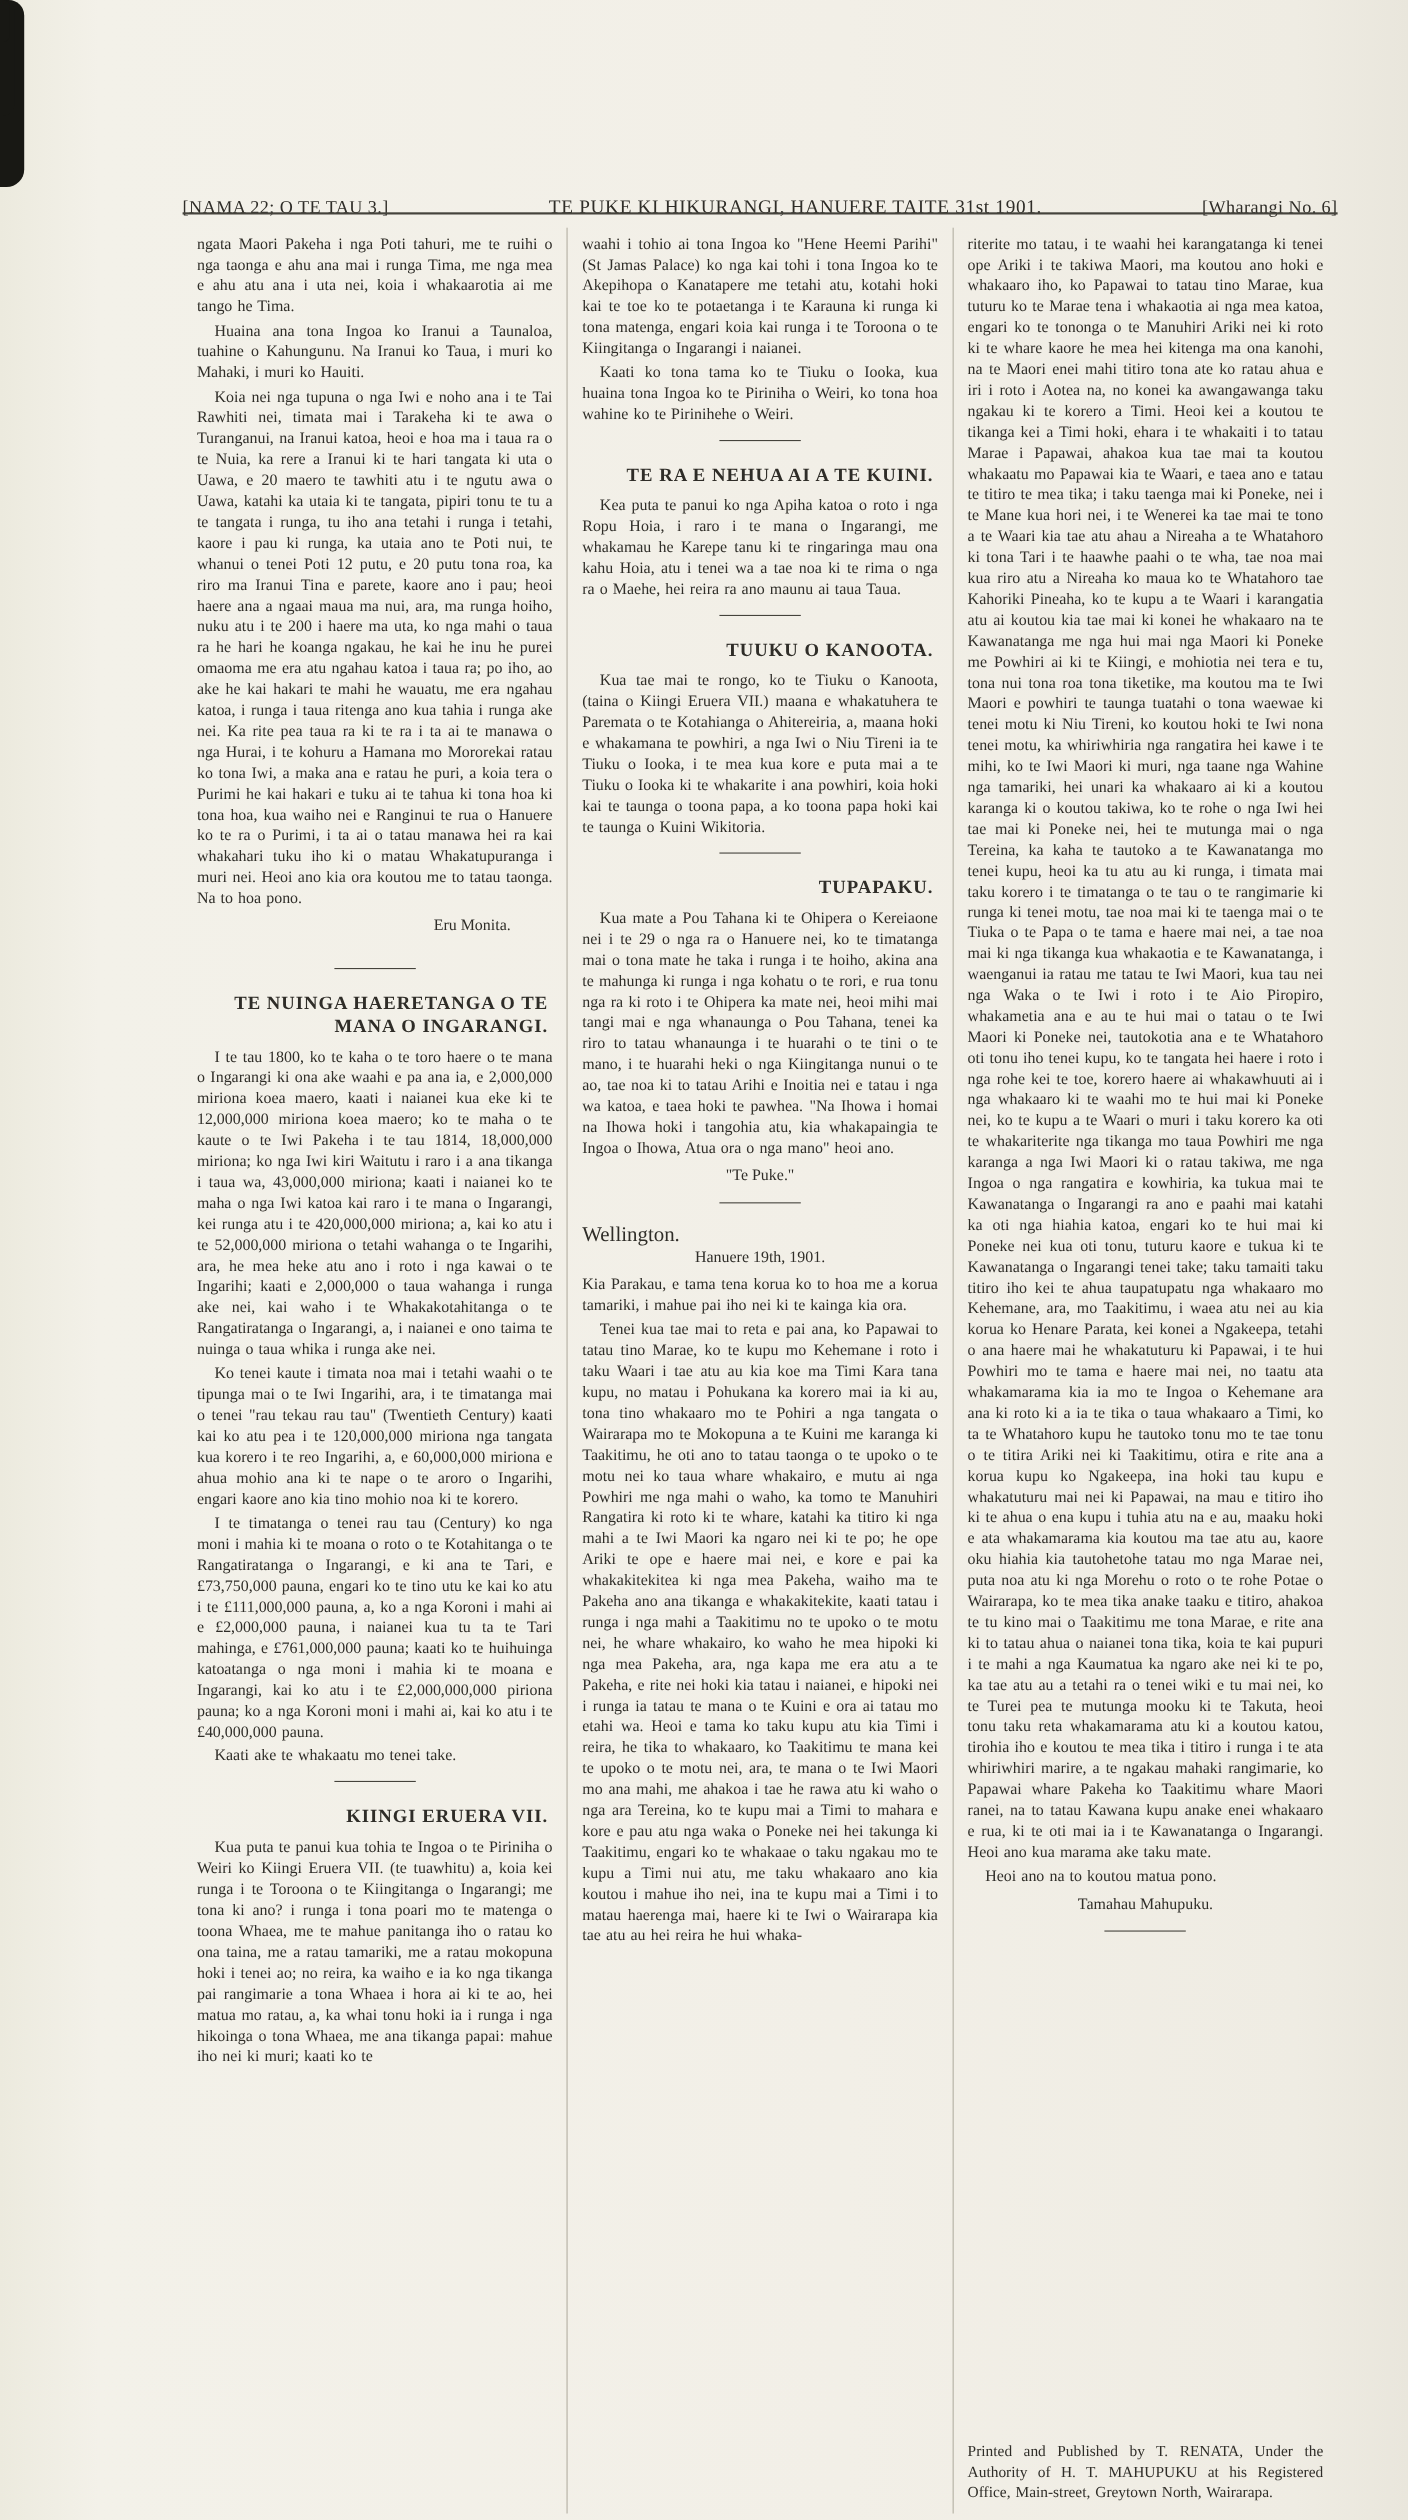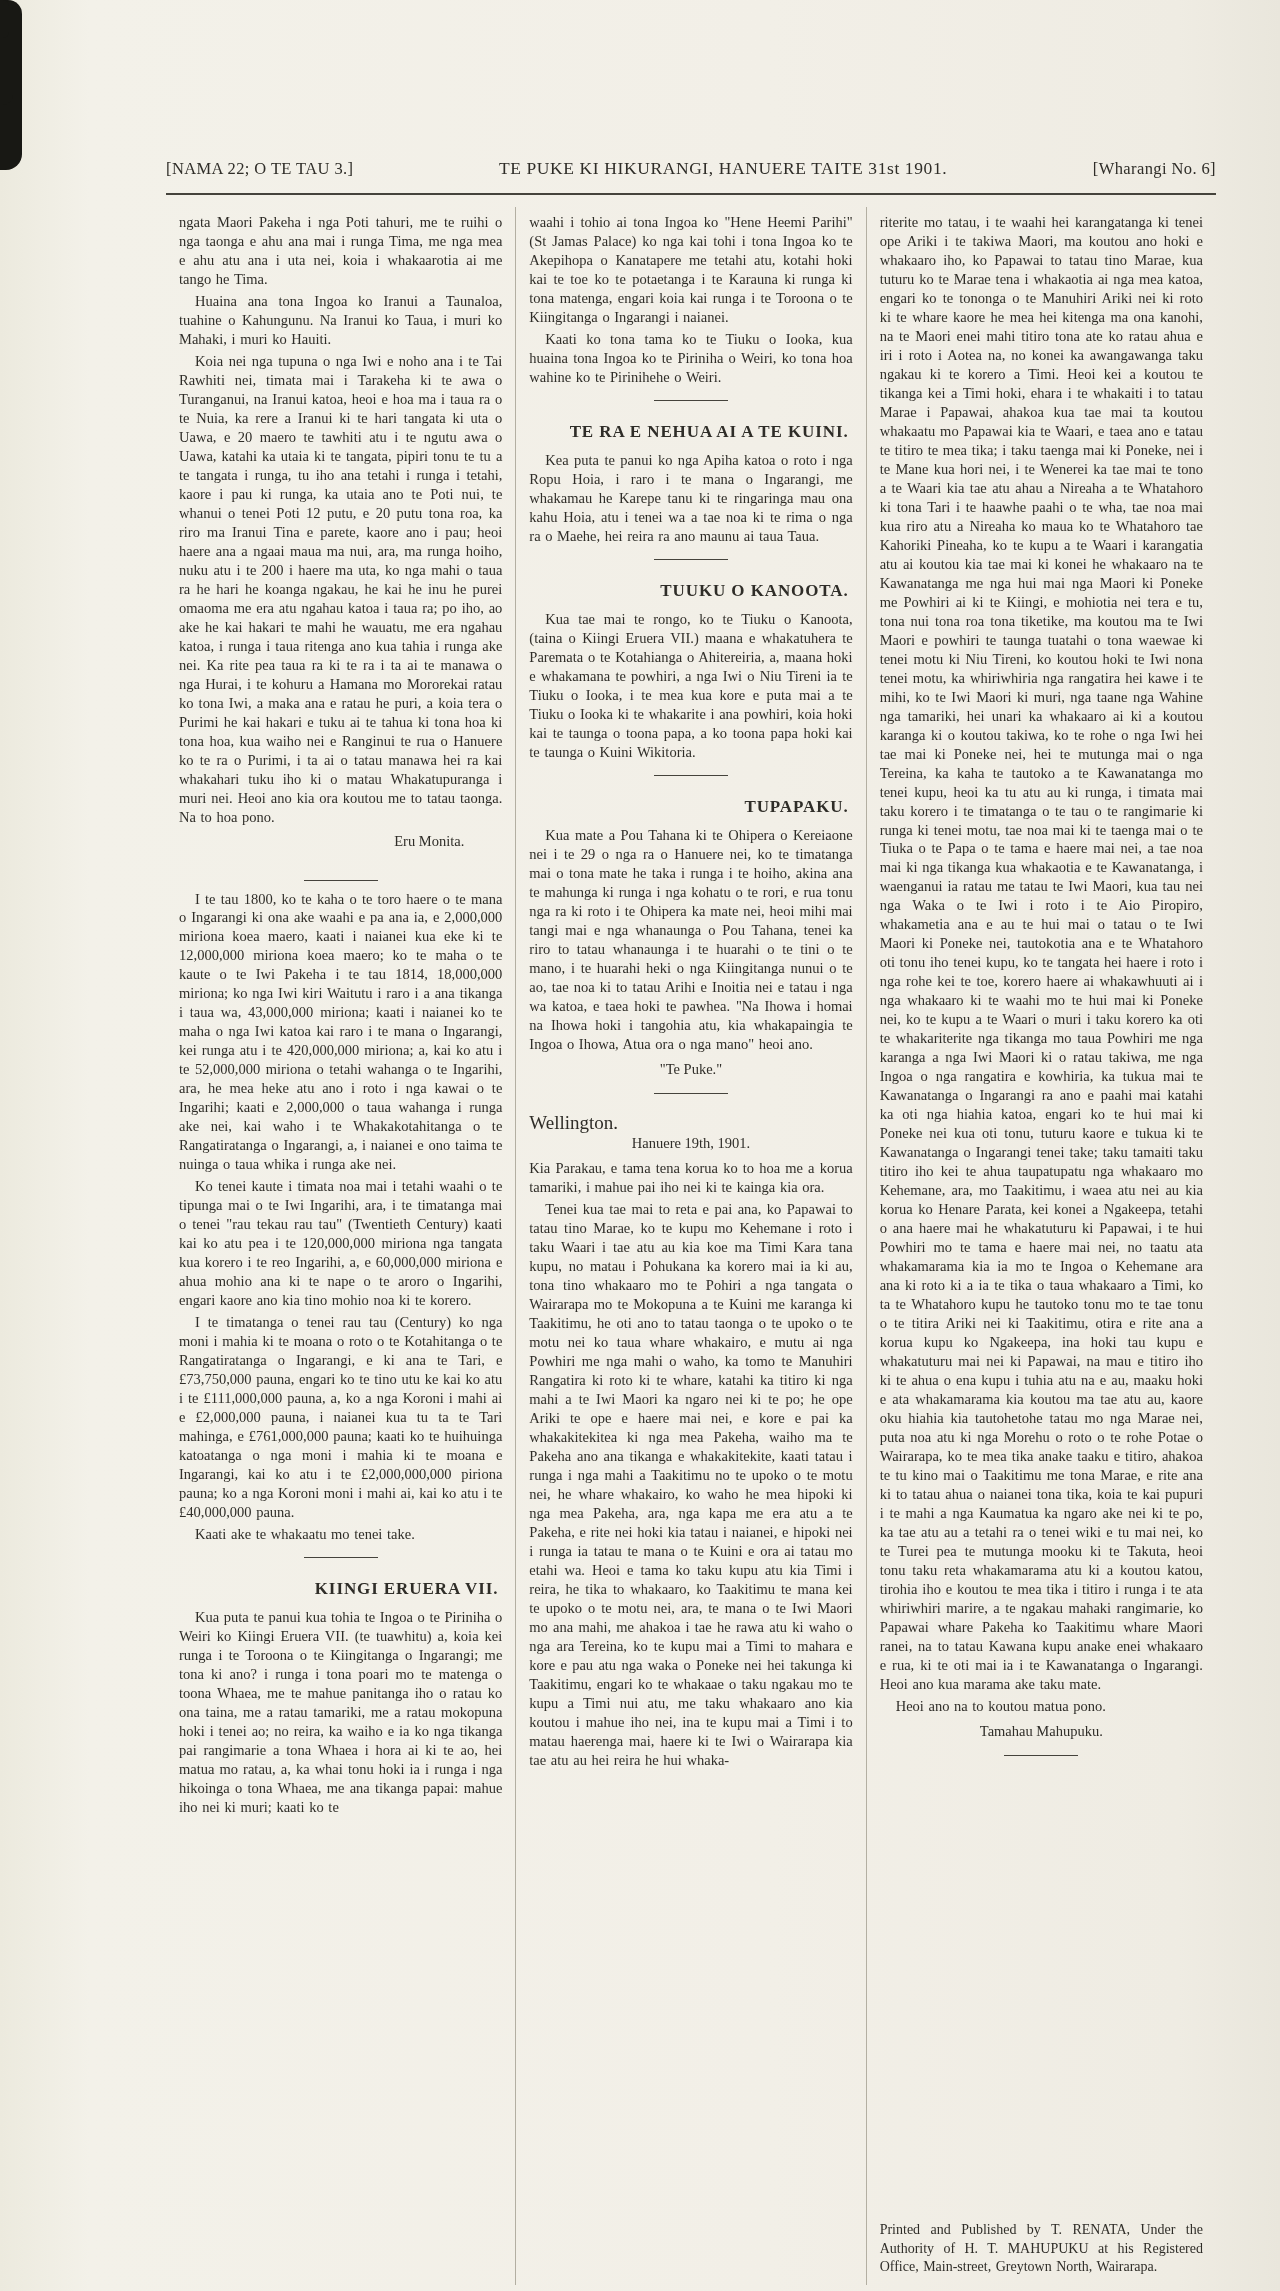--- a/index.html
+++ b/index.html
@@ -19,21 +19,21 @@
   .artifact { position: absolute; background: #181814; }
   .a1 { left: 0; top: 95;  width: 22px; height: 170px; border-radius: 0 14px 16px 0; }
   .a2 { left: 0; top: 282; width: 13px; height: 105px; border-radius: 0 9px 10px 0; }
   .a3 { left: 0; top: 745; width: 9px;  height: 38px;  border-radius: 0 6px 6px 0; }
 
   .masthead {
     position: absolute; top: 158px; left: 166px; width: 1050px;
     display: flex; justify-content: space-between; align-items: baseline;
   }
   .masthead .side   { font-size: 16.5px; letter-spacing: .4px; white-space: nowrap; }
-  .masthead .center { font-size: 17.5px; letter-spacing: .6px; white-space: nowrap; }
+  .masthead .center { font-size: 17.5px; letter-spacing: .6px; white-space: nowrap; margin-top: 20px; }
   .headrule {
     position: absolute; top: 193px; left: 166px; width: 1050px;
     border-top: 2px solid var(--rule, #45433c);
   }
 
   .columns {
     position: absolute; top: 207px; left: 166px; width: 1050px; height: 2078px;
     display: flex;
   }
   .col {
@@ -78,20 +78,21 @@
 
   <div class="headrule"></div>
 
   <div class="columns">
       <div class="col">
         <div class="p noindent">ngata Maori Pakeha i nga Poti tahuri, me te ruihi o nga taonga e ahu ana mai i runga Tima, me nga mea e ahu atu ana i uta nei, koia i whakaarotia ai me tango he Tima.</div>
         <div class="p">Huaina ana tona Ingoa ko Iranui a Taunaloa, tuahine o Kahungunu. Na Iranui ko Taua, i muri ko Mahaki, i muri ko Hauiti.</div>
         <div class="p">Koia nei nga tupuna o nga Iwi e noho ana i te Tai Rawhiti nei, timata mai i Tarakeha ki te awa o Turanganui, na Iranui katoa, heoi e hoa ma i taua ra o te Nuia, ka rere a Iranui ki te hari tangata ki uta o Uawa, e 20 maero te tawhiti atu i te ngutu awa o Uawa, katahi ka utaia ki te tangata, pipiri tonu te tu a te tangata i runga, tu iho ana tetahi i runga i tetahi, kaore i pau ki runga, ka utaia ano te Poti nui, te whanui o tenei Poti 12 putu, e 20 putu tona roa, ka riro ma Iranui Tina e parete, kaore ano i pau; heoi haere ana a ngaai maua ma nui, ara, ma runga hoiho, nuku atu i te 200 i haere ma uta, ko nga mahi o taua ra he hari he koanga ngakau, he kai he inu he purei omaoma me era atu ngahau katoa i taua ra; po iho, ao ake he kai hakari te mahi he wauatu, me era ngahau katoa, i runga i taua ritenga ano kua tahia i runga ake nei. Ka rite pea taua ra ki te ra i ta ai te manawa o nga Hurai, i te kohuru a Hamana mo Mororekai ratau ko tona Iwi, a maka ana e ratau he puri, a koia tera o Purimi he kai hakari e tuku ai te tahua ki tona hoa ki tona hoa, kua waiho nei e Ranginui te rua o Hanuere ko te ra o Purimi, i ta ai o tatau manawa hei ra kai whakahari tuku iho ki o matau Whakatupuranga i muri nei. Heoi ano kia ora koutou me to tatau taonga. Na to hoa pono.</div>
         <div class="sig">Eru Monita.</div>
         <div class="rule"></div>
+        <div class="h">TE NUINGA HAERETANGA O TE MANA O INGARANGI.</div>
         <div class="p">I te tau 1800, ko te kaha o te toro haere o te mana o Ingarangi ki ona ake waahi e pa ana ia, e 2,000,000 miriona koea maero, kaati i naianei kua eke ki te 12,000,000 miriona koea maero; ko te maha o te kaute o te Iwi Pakeha i te tau 1814, 18,000,000 miriona; ko nga Iwi kiri Waitutu i raro i a ana tikanga i taua wa, 43,000,000 miriona; kaati i naianei ko te maha o nga Iwi katoa kai raro i te mana o Ingarangi, kei runga atu i te 420,000,000 miriona; a, kai ko atu i te 52,000,000 miriona o tetahi wahanga o te Ingarihi, ara, he mea heke atu ano i roto i nga kawai o te Ingarihi; kaati e 2,000,000 o taua wahanga i runga ake nei, kai waho i te Whakakotahitanga o te Rangatiratanga o Ingarangi, a, i naianei e ono taima te nuinga o taua whika i runga ake nei.</div>
         <div class="p">Ko tenei kaute i timata noa mai i tetahi waahi o te tipunga mai o te Iwi Ingarihi, ara, i te timatanga mai o tenei "rau tekau rau tau" (Twentieth Century) kaati kai ko atu pea i te 120,000,000 miriona nga tangata kua korero i te reo Ingarihi, a, e 60,000,000 miriona e ahua mohio ana ki te nape o te aroro o Ingarihi, engari kaore ano kia tino mohio noa ki te korero.</div>
         <div class="p">I te timatanga o tenei rau tau (Century) ko nga moni i mahia ki te moana o roto o te Kotahitanga o te Rangatiratanga o Ingarangi, e ki ana te Tari, e £73,750,000 pauna, engari ko te tino utu ke kai ko atu i te £111,000,000 pauna, a, ko a nga Koroni i mahi ai e £2,000,000 pauna, i naianei kua tu ta te Tari mahinga, e £761,000,000 pauna; kaati ko te huihuinga katoatanga o nga moni i mahia ki te moana e Ingarangi, kai ko atu i te £2,000,000,000 piriona pauna; ko a nga Koroni moni i mahi ai, kai ko atu i te £40,000,000 pauna.</div>
         <div class="p">Kaati ake te whakaatu mo tenei take.</div>
         <div class="rule"></div>
         <div class="h">KIINGI ERUERA VII.</div>
         <div class="p">Kua puta te panui kua tohia te Ingoa o te Piriniha o Weiri ko Kiingi Eruera VII. (te tuawhitu) a, koia kei runga i te Toroona o te Kiingitanga o Ingarangi; me tona ki ano? i runga i tona poari mo te matenga o toona Whaea, me te mahue panitanga iho o ratau ko ona taina, me a ratau tamariki, me a ratau mokopuna hoki i tenei ao; no reira, ka waiho e ia ko nga tikanga pai rangimarie a tona Whaea i hora ai ki te ao, hei matua mo ratau, a, ka whai tonu hoki ia i runga i nga hikoinga o tona Whaea, me ana tikanga papai: mahue iho nei ki muri; kaati ko te</div>
       </div>
       <div class="col">
         <div class="p noindent">waahi i tohio ai tona Ingoa ko "Hene Heemi Parihi" (St Jamas Palace) ko nga kai tohi i tona Ingoa ko te Akepihopa o Kanatapere me tetahi atu, kotahi hoki kai te toe ko te potaetanga i te Karauna ki runga ki tona matenga, engari koia kai runga i te Toroona o te Kiingitanga o Ingarangi i naianei.</div>

